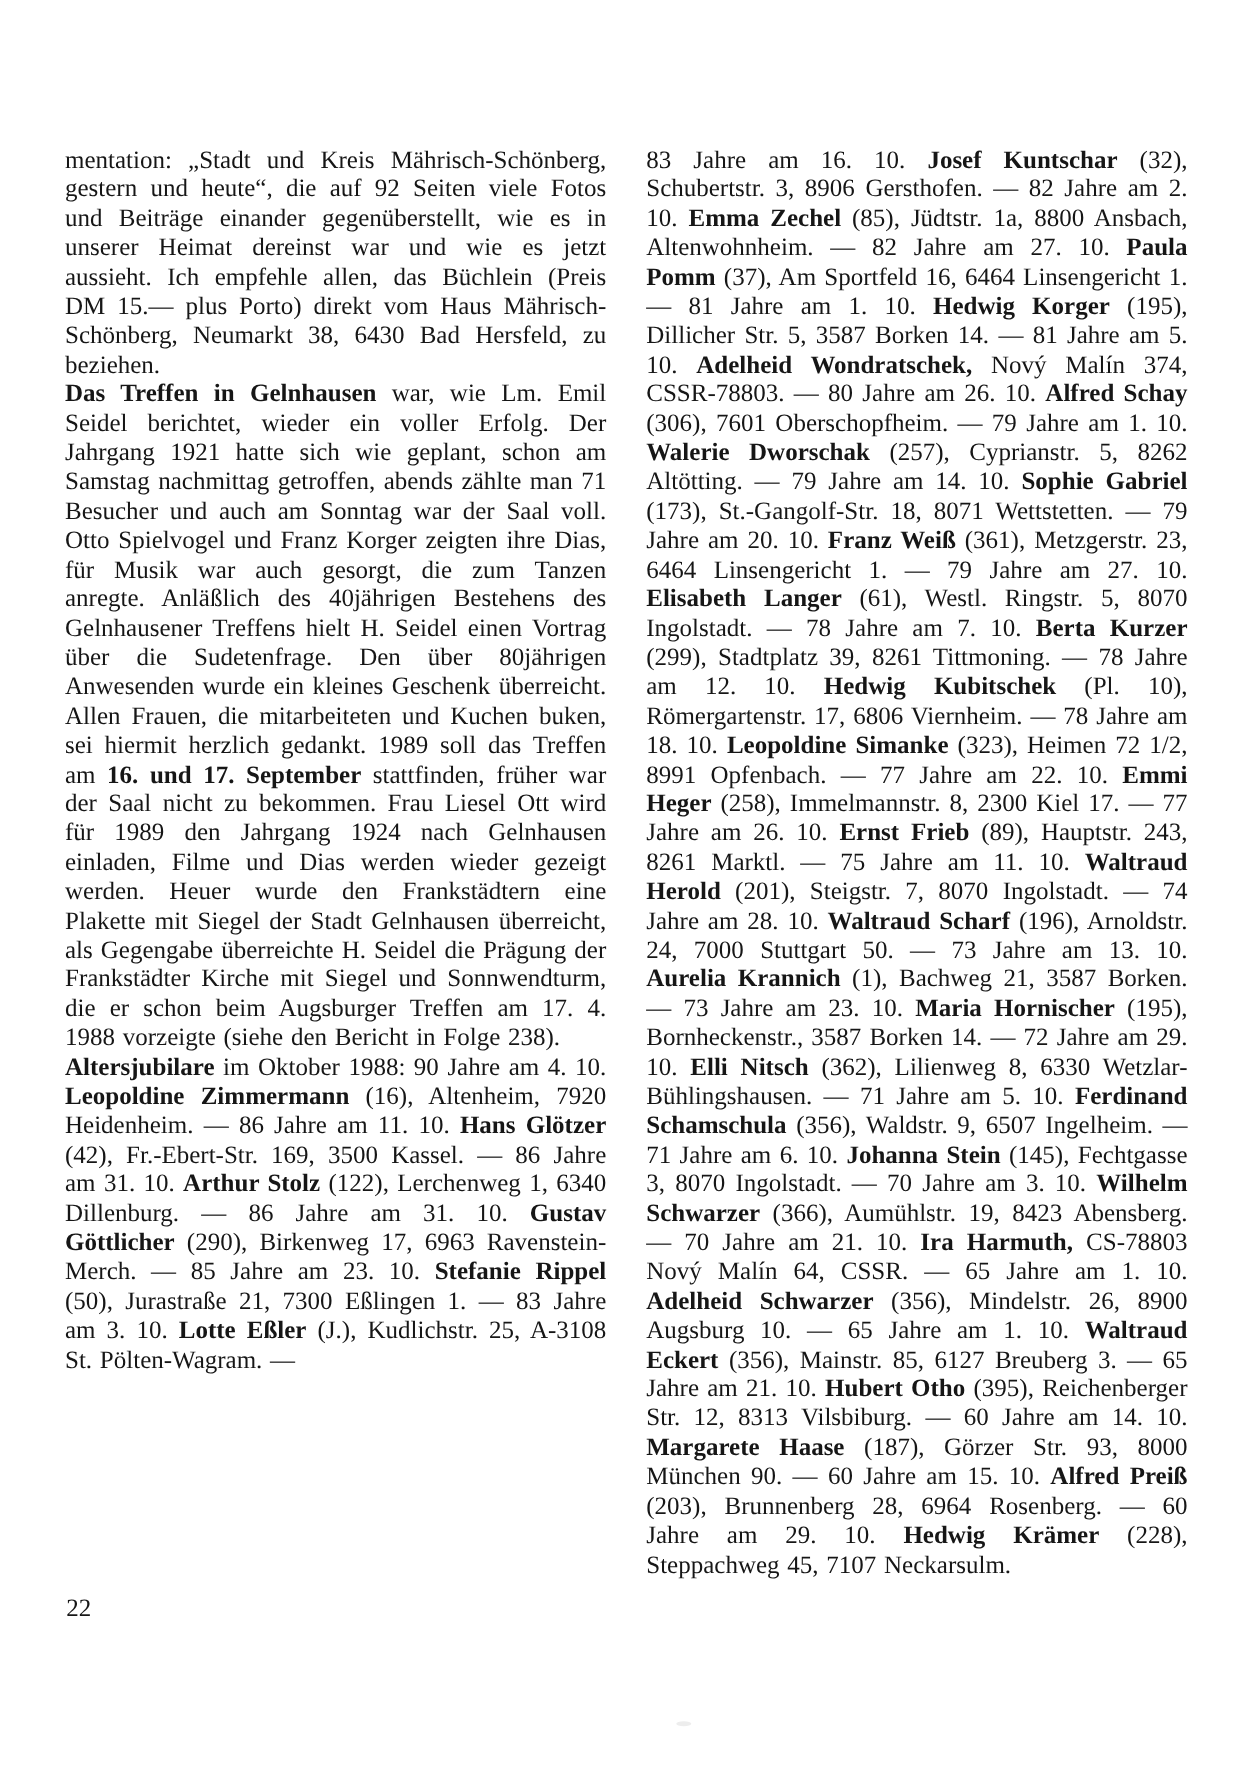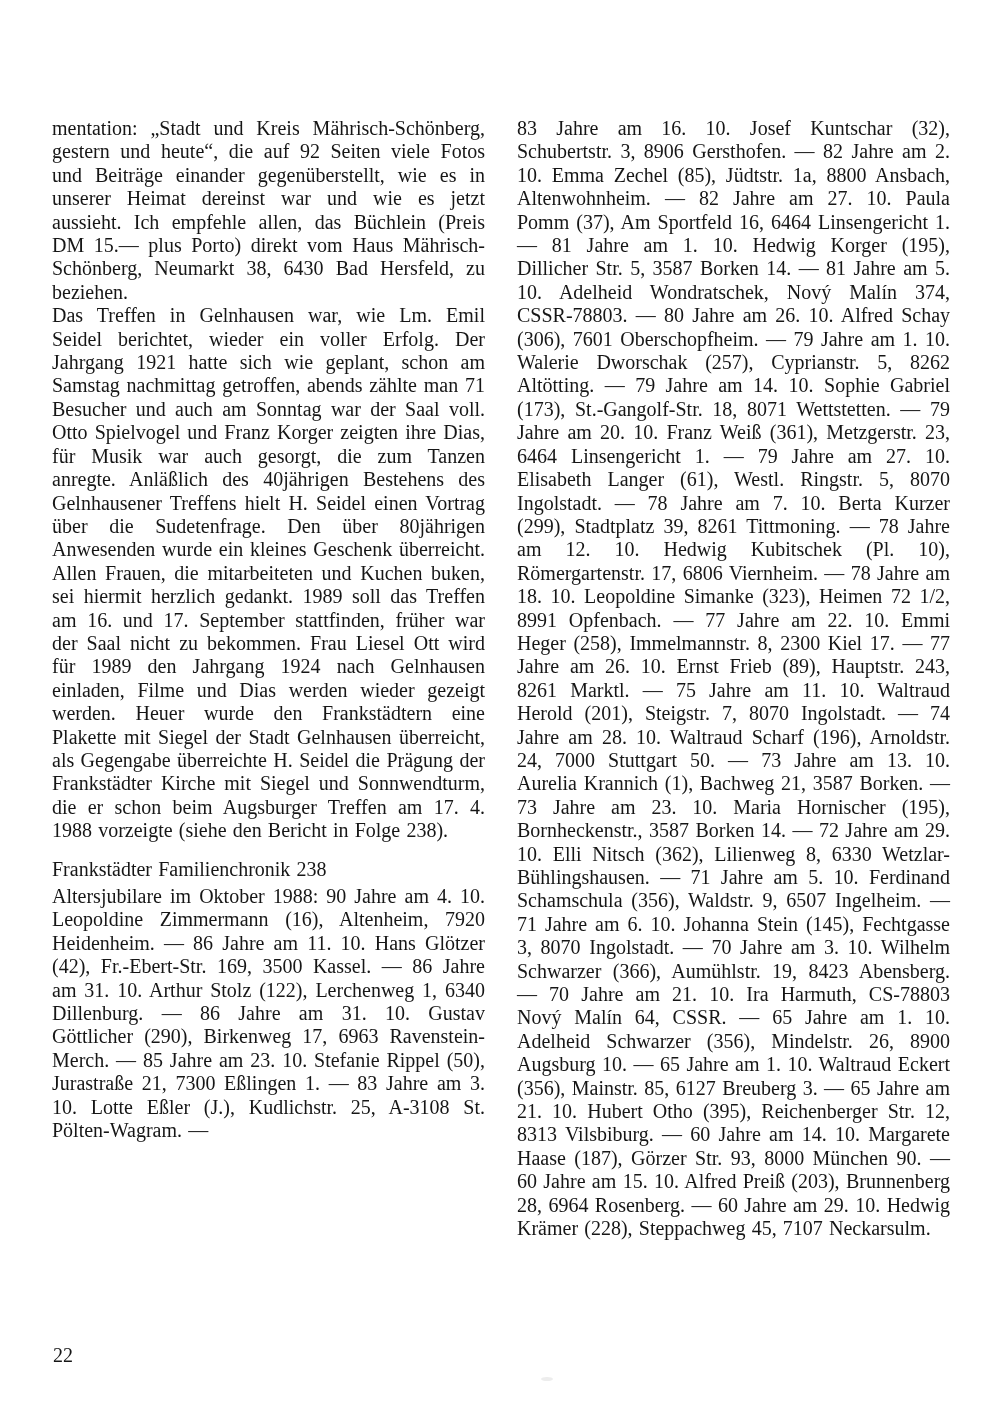--- a/index.html
+++ b/index.html
@@ -30,46 +30,45 @@
   .column-left  { left: 52px; }
   .column-right { left: 517px; }
   .column p { margin: 0; padding: 0; }
   .column p.heading {
     margin-top: 15px;
     margin-bottom: 4px;
     font-weight: bold;
     text-align: left;
     hyphens: none;
   }
-  .b { font-weight: normal; }
+  .b { font-weight: bold; }
   .page-number {
     position: absolute;
     left: 53px;
-    top: 1344px;
+    top: 1276px;
     font-size: 20px;
     line-height: 23.4px;
   }
   .scan-speck {
     position: absolute;
     left: 541px;
     top: 1377px;
     width: 12px;
     height: 4px;
     border-radius: 50%;
     background: #ededed;
   }
 </style>
 </head>
 <body>
 
 <div class="page">
   <div class="column column-left">
       <p class="body-para"><span>mentation: „Stadt und Kreis Mährisch-Schönberg, gestern und heute“, die auf 92 Seiten viele Fotos und Beiträge einander gegenüberstellt, wie es in unserer Heimat dereinst war und wie es jetzt aussieht. Ich empfehle allen, das Büchlein (Preis DM 15.— plus Porto) direkt vom Haus Mährisch-Schönberg, Neumarkt 38, 6430 Bad Hersfeld, zu beziehen.</span></p>
       <p class="body-para"><span class="b">Das Treffen in Gelnhausen</span><span> war, wie Lm. Emil Seidel berichtet, wieder ein voller Erfolg. Der Jahrgang 1921 hatte sich wie geplant, schon am Samstag nachmittag getroffen, abends zählte man 71 Besucher und auch am Sonntag war der Saal voll. Otto Spielvogel und Franz Korger zeigten ihre Dias, für Musik war auch gesorgt, die zum Tanzen anregte. Anläßlich des 40jährigen Bestehens des Gelnhausener Treffens hielt H. Seidel einen Vortrag über die Sudetenfrage. Den über 80jährigen Anwesenden wurde ein kleines Geschenk überreicht. Allen Frauen, die mitarbeiteten und Kuchen buken, sei hiermit herzlich gedankt. 1989 soll das Treffen am </span><span class="b">16. und 17. September</span><span> stattfinden, früher war der Saal nicht zu bekommen. Frau Liesel Ott wird für 1989 den Jahrgang 1924 nach Gelnhausen einladen, Filme und Dias werden wieder gezeigt werden. Heuer wurde den Frankstädtern eine Plakette mit Siegel der Stadt Gelnhausen überreicht, als Gegengabe überreichte H. Seidel die Prägung der Frankstädter Kirche mit Siegel und Sonnwendturm, die er schon beim Augsburger Treffen am 17. 4. 1988 vorzeigte (siehe den Bericht in Folge 238).</span></p>
-      <p class="heading"><span class="b">Frankstädter Familienchronik 238</span></p>
       <p class="body-para"><span class="b">Altersjubilare</span><span> im Oktober 1988: 90 Jahre am 4. 10. </span><span class="b">Leopoldine Zimmermann</span><span> (16), Altenheim, 7920 Heidenheim. — 86 Jahre am 11. 10. </span><span class="b">Hans Glötzer</span><span> (42), Fr.-Ebert-Str. 169, 3500 Kassel. — 86 Jahre am 31. 10. </span><span class="b">Arthur Stolz</span><span> (122), Lerchenweg 1, 6340 Dillenburg. — 86 Jahre am 31. 10. </span><span class="b">Gustav Göttlicher</span><span> (290), Birkenweg 17, 6963 Ravenstein-Merch. — 85 Jahre am 23. 10. </span><span class="b">Stefanie Rippel</span><span> (50), Jurastraße 21, 7300 Eßlingen 1. — 83 Jahre am 3. 10. </span><span class="b">Lotte Eßler</span><span> (J.), Kudlichstr. 25, A-3108 St. Pölten-Wagram. —</span></p>
     </div>
   <div class="column column-right">
       <p class="body-para"><span>83 Jahre am 16. 10. </span><span class="b">Josef Kuntschar</span><span> (32), Schubertstr. 3, 8906 Gersthofen. — 82 Jahre am 2. 10. </span><span class="b">Emma Zechel</span><span> (85), Jüdtstr. 1a, 8800 Ansbach, Altenwohnheim. — 82 Jahre am 27. 10. </span><span class="b">Paula Pomm</span><span> (37), Am Sportfeld 16, 6464 Linsengericht 1. — 81 Jahre am 1. 10. </span><span class="b">Hedwig Korger</span><span> (195), Dillicher Str. 5, 3587 Borken 14. — 81 Jahre am 5. 10. </span><span class="b">Adelheid Wondratschek,</span><span> Nový Malín 374, CSSR-78803. — 80 Jahre am 26. 10. </span><span class="b">Alfred Schay</span><span> (306), 7601 Oberschopfheim. — 79 Jahre am 1. 10. </span><span class="b">Walerie Dworschak</span><span> (257), Cyprianstr. 5, 8262 Altötting. — 79 Jahre am 14. 10. </span><span class="b">Sophie Gabriel</span><span> (173), St.-Gangolf-Str. 18, 8071 Wettstetten. — 79 Jahre am 20. 10. </span><span class="b">Franz Weiß</span><span> (361), Metzgerstr. 23, 6464 Linsengericht 1. — 79 Jahre am 27. 10. </span><span class="b">Elisabeth Langer</span><span> (61), Westl. Ringstr. 5, 8070 Ingolstadt. — 78 Jahre am 7. 10. </span><span class="b">Berta Kurzer</span><span> (299), Stadtplatz 39, 8261 Tittmoning. — 78 Jahre am 12. 10. </span><span class="b">Hedwig Kubitschek</span><span> (Pl. 10), Römergartenstr. 17, 6806 Viernheim. — 78 Jahre am 18. 10. </span><span class="b">Leopoldine Simanke</span><span> (323), Heimen 72 1/2, 8991 Opfenbach. — 77 Jahre am 22. 10. </span><span class="b">Emmi Heger</span><span> (258), Immelmannstr. 8, 2300 Kiel 17. — 77 Jahre am 26. 10. </span><span class="b">Ernst Frieb</span><span> (89), Hauptstr. 243, 8261 Marktl. — 75 Jahre am 11. 10. </span><span class="b">Waltraud Herold</span><span> (201), Steigstr. 7, 8070 Ingolstadt. — 74 Jahre am 28. 10. </span><span class="b">Waltraud Scharf</span><span> (196), Arnoldstr. 24, 7000 Stuttgart 50. — 73 Jahre am 13. 10. </span><span class="b">Aurelia Krannich</span><span> (1), Bachweg 21, 3587 Borken. — 73 Jahre am 23. 10. </span><span class="b">Maria Hornischer</span><span> (195), Bornheckenstr., 3587 Borken 14. — 72 Jahre am 29. 10. </span><span class="b">Elli Nitsch</span><span> (362), Lilienweg 8, 6330 Wetzlar-Bühlingshausen. — 71 Jahre am 5. 10. </span><span class="b">Ferdinand Schamschula</span><span> (356), Waldstr. 9, 6507 Ingelheim. — 71 Jahre am 6. 10. </span><span class="b">Johanna Stein</span><span> (145), Fechtgasse 3, 8070 Ingolstadt. — 70 Jahre am 3. 10. </span><span class="b">Wilhelm Schwarzer</span><span> (366), Aumühlstr. 19, 8423 Abensberg. — 70 Jahre am 21. 10. </span><span class="b">Ira Harmuth,</span><span> CS-78803 Nový Malín 64, CSSR. — 65 Jahre am 1. 10. </span><span class="b">Adelheid Schwarzer</span><span> (356), Mindelstr. 26, 8900 Augsburg 10. — 65 Jahre am 1. 10. </span><span class="b">Waltraud Eckert</span><span> (356), Mainstr. 85, 6127 Breuberg 3. — 65 Jahre am 21. 10. </span><span class="b">Hubert Otho</span><span> (395), Reichenberger Str. 12, 8313 Vilsbiburg. — 60 Jahre am 14. 10. </span><span class="b">Margarete Haase</span><span> (187), Görzer Str. 93, 8000 München 90. — 60 Jahre am 15. 10. </span><span class="b">Alfred Preiß</span><span> (203), Brunnenberg 28, 6964 Rosenberg. — 60 Jahre am 29. 10. </span><span class="b">Hedwig Krämer</span><span> (228), Steppachweg 45, 7107 Neckarsulm.</span></p>
     </div>
   <div class="page-number">22</div>
   <div class="scan-speck"></div>
 </div>
 
 </body></html>

